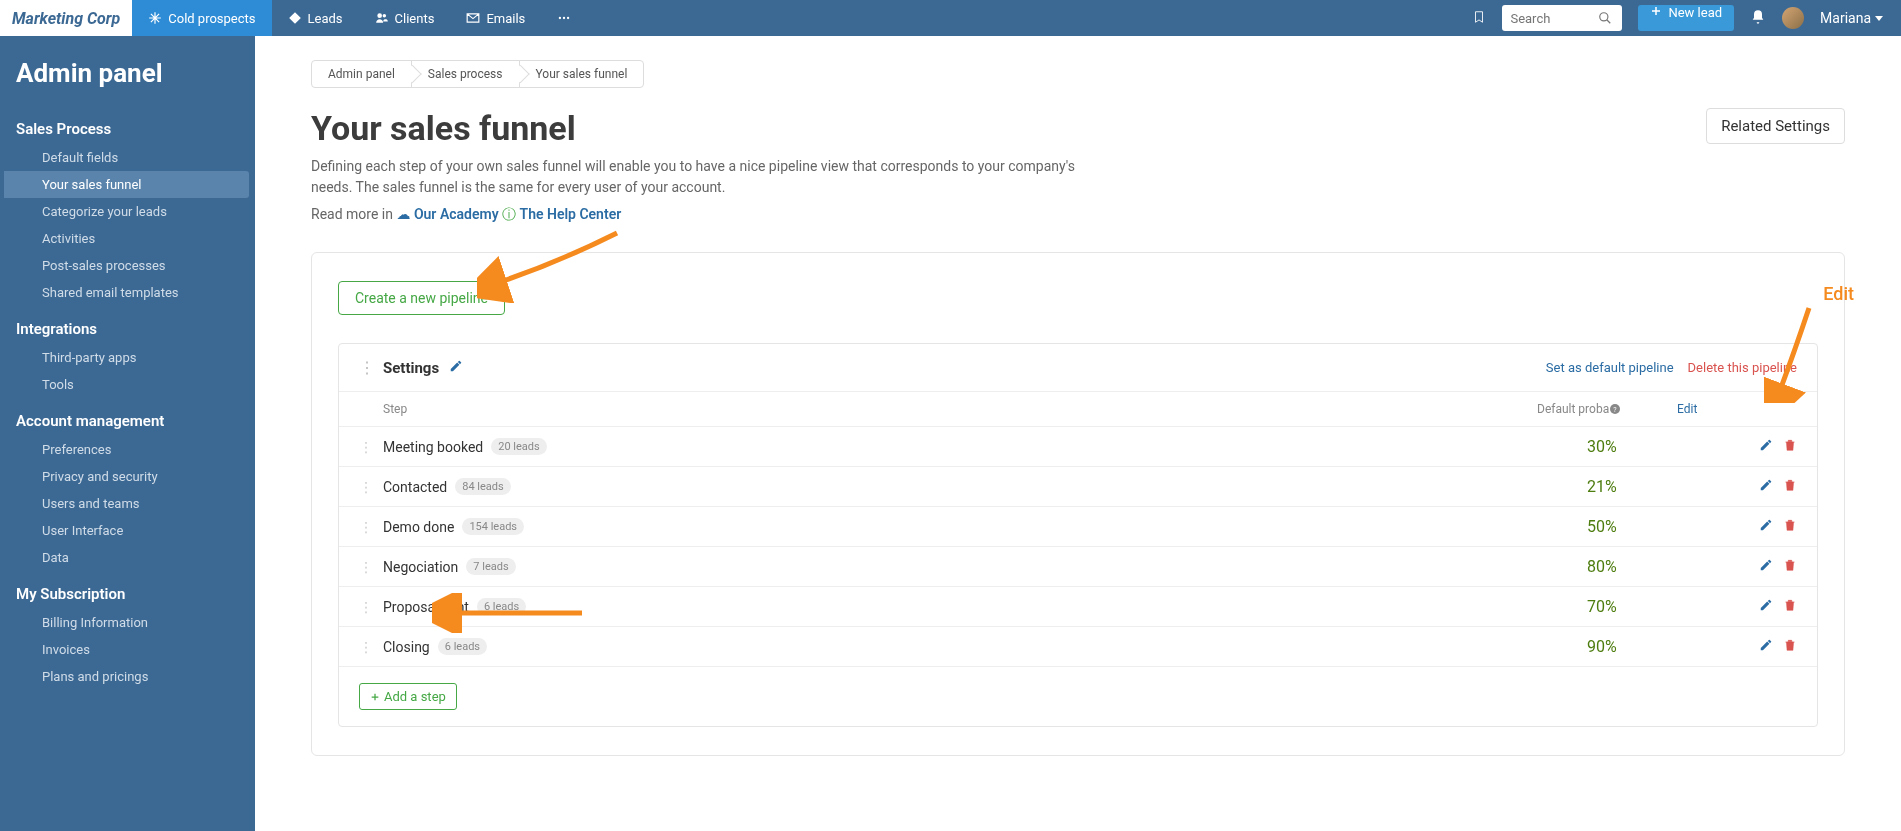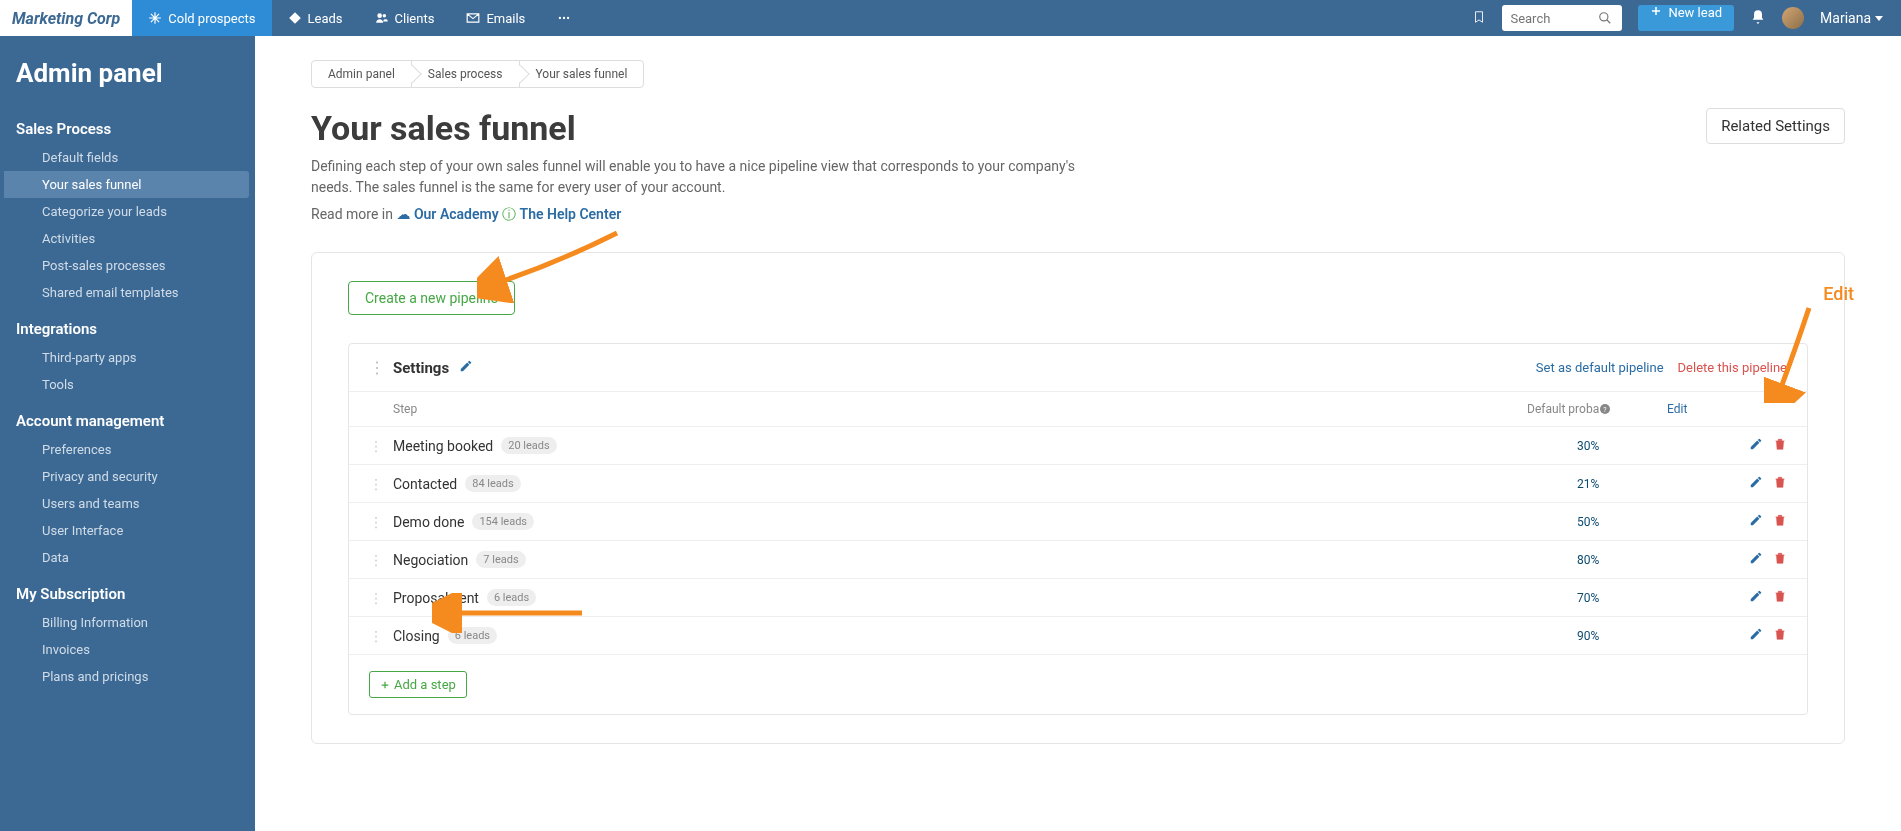--- a/index.html
+++ b/index.html
@@ -33,21 +33,21 @@
 .bc-item{border:1px solid #ddd;background:#fff;padding:6px 16px;font-size:12px;color:#555;position:relative;margin-right:-1px;cursor:pointer}
 .bc-item:first-child{border-radius:4px 0 0 4px}
 .bc-item:not(:first-child)::before{content:"";position:absolute;left:-6px;top:50%;transform:translateY(-50%) rotate(45deg);width:12px;height:12px;border-top:1px solid #ddd;border-right:1px solid #ddd;background:#fff}
 .bc-item:last-child{border-radius:0 4px 4px 0}
 .header-row{display:flex;justify-content:space-between;align-items:flex-start}
 .page-title{font-size:34px;font-weight:700;color:#3c3c3c;margin-bottom:8px}
 .intro{font-size:14px;color:#666;line-height:1.5;max-width:800px}
 .help-links{font-size:14px;color:#666;margin-top:8px}
 .help-links a{color:#2a6ca3;text-decoration:none;font-weight:600}
 .related-btn{border:1px solid #ddd;border-radius:4px;padding:8px 14px;font-size:15px;color:#333;margin-left:20px;cursor:pointer;background:#fff}
-.card{border:1px solid #e5e5e5;border-radius:6px;margin-top:28px;padding:28px 36px}
+.card{border:1px solid #e5e5e5;border-radius:6px;margin-top:28px;padding:28px 26px}
 .create-pipeline-btn{border:1px solid #45a845;color:#45a845;background:#fff;padding:8px 16px;border-radius:4px;font-size:14px;cursor:pointer}
 .pipeline-box{border:1px solid #e5e5e5;border-radius:4px;margin-top:28px}
 .pipeline-header{display:flex;align-items:center;padding:14px 20px;border-bottom:1px solid #eee}
 .drag-h{color:#bbb;margin-right:8px;cursor:grab}
 .pipeline-name{font-weight:700;font-size:15px;color:#333}
 .edit-pencil{margin-left:10px;cursor:pointer}
 .edit-pencil svg{width:14px;height:14px;fill:#2a6ca3}
 .pipeline-actions{margin-left:auto;display:flex;gap:14px;font-size:13px}
 .pipeline-actions .set-default{color:#2a6ca3;cursor:pointer}
 .pipeline-actions .delete-pipe{color:#d9534f;cursor:pointer}
@@ -55,21 +55,21 @@
 .col-step{flex:1;padding-left:24px}
 .col-proba{width:140px;text-align:left;display:flex;align-items:center;}
 .col-proba svg{width:12px;height:12px;fill:#888}
 .col-edit{width:60px;color:#2a6ca3;cursor:pointer}
 .col-actions{width:60px}
 .step-row{display:flex;align-items:center;padding:10px 20px;border-bottom:1px solid #eee;font-size:14px}
 .drag-r{color:#ccc;width:24px;cursor:grab}
 .step-name{color:#333}
 .lead-badge{background:#eee;color:#888;font-size:11px;padding:2px 7px;border-radius:9px;margin-left:8px}
 .step-step-col{flex:1;display:flex;align-items:center}
-.step-proba{width:140px;color:#0c4a6e;font-size:12px}
+.step-proba{width:140px;color:#4d7c0f;font-size:16px}
 .step-actions{width:70px;display:flex;gap:10px;justify-content:flex-end}
 .step-actions svg{width:14px;height:14px;cursor:pointer}
 .step-actions .edit-icon svg{fill:#2a6ca3}
 .step-actions .trash-icon svg{fill:#d9534f}
 .add-step-btn{border:1px solid #45a845;color:#45a845;background:#fff;padding:5px 10px;border-radius:3px;font-size:13px;cursor:pointer;margin:16px 20px;display:inline-flex;align-items:center;gap:4px}
 .add-step-btn svg{width:10px;height:10px;fill:#45a845}
 .arrow{position:absolute;pointer-events:none}
 .edit-callout{position:absolute;color:#f58a1f;font-size:18px;font-weight:500}
 .arrow-svg{fill:#f58a1f}
 </style>

